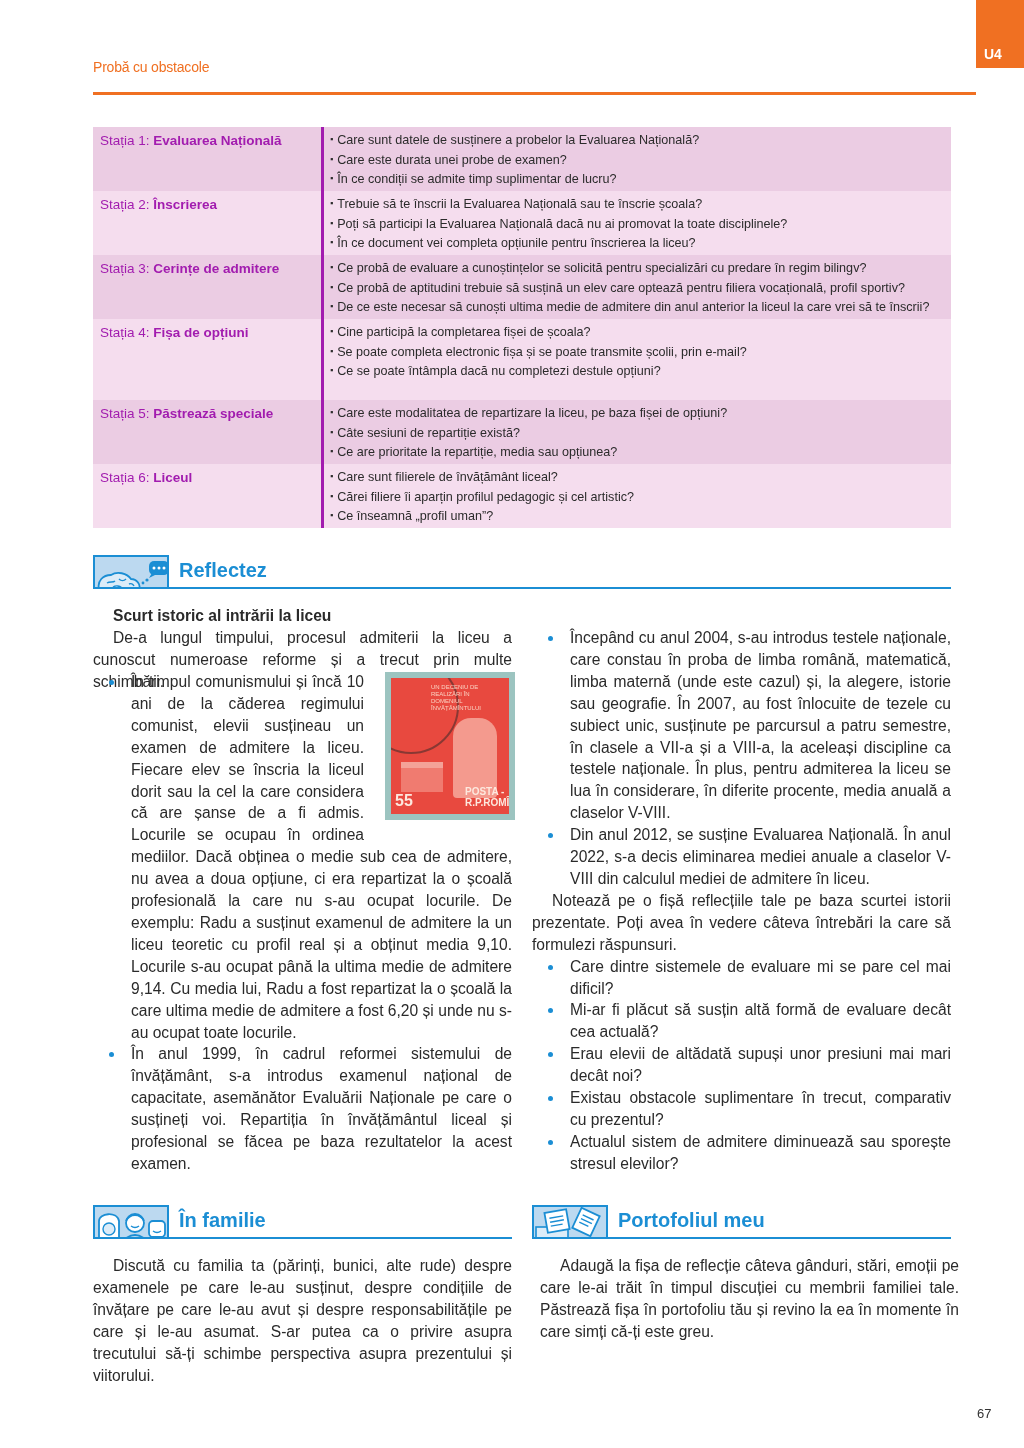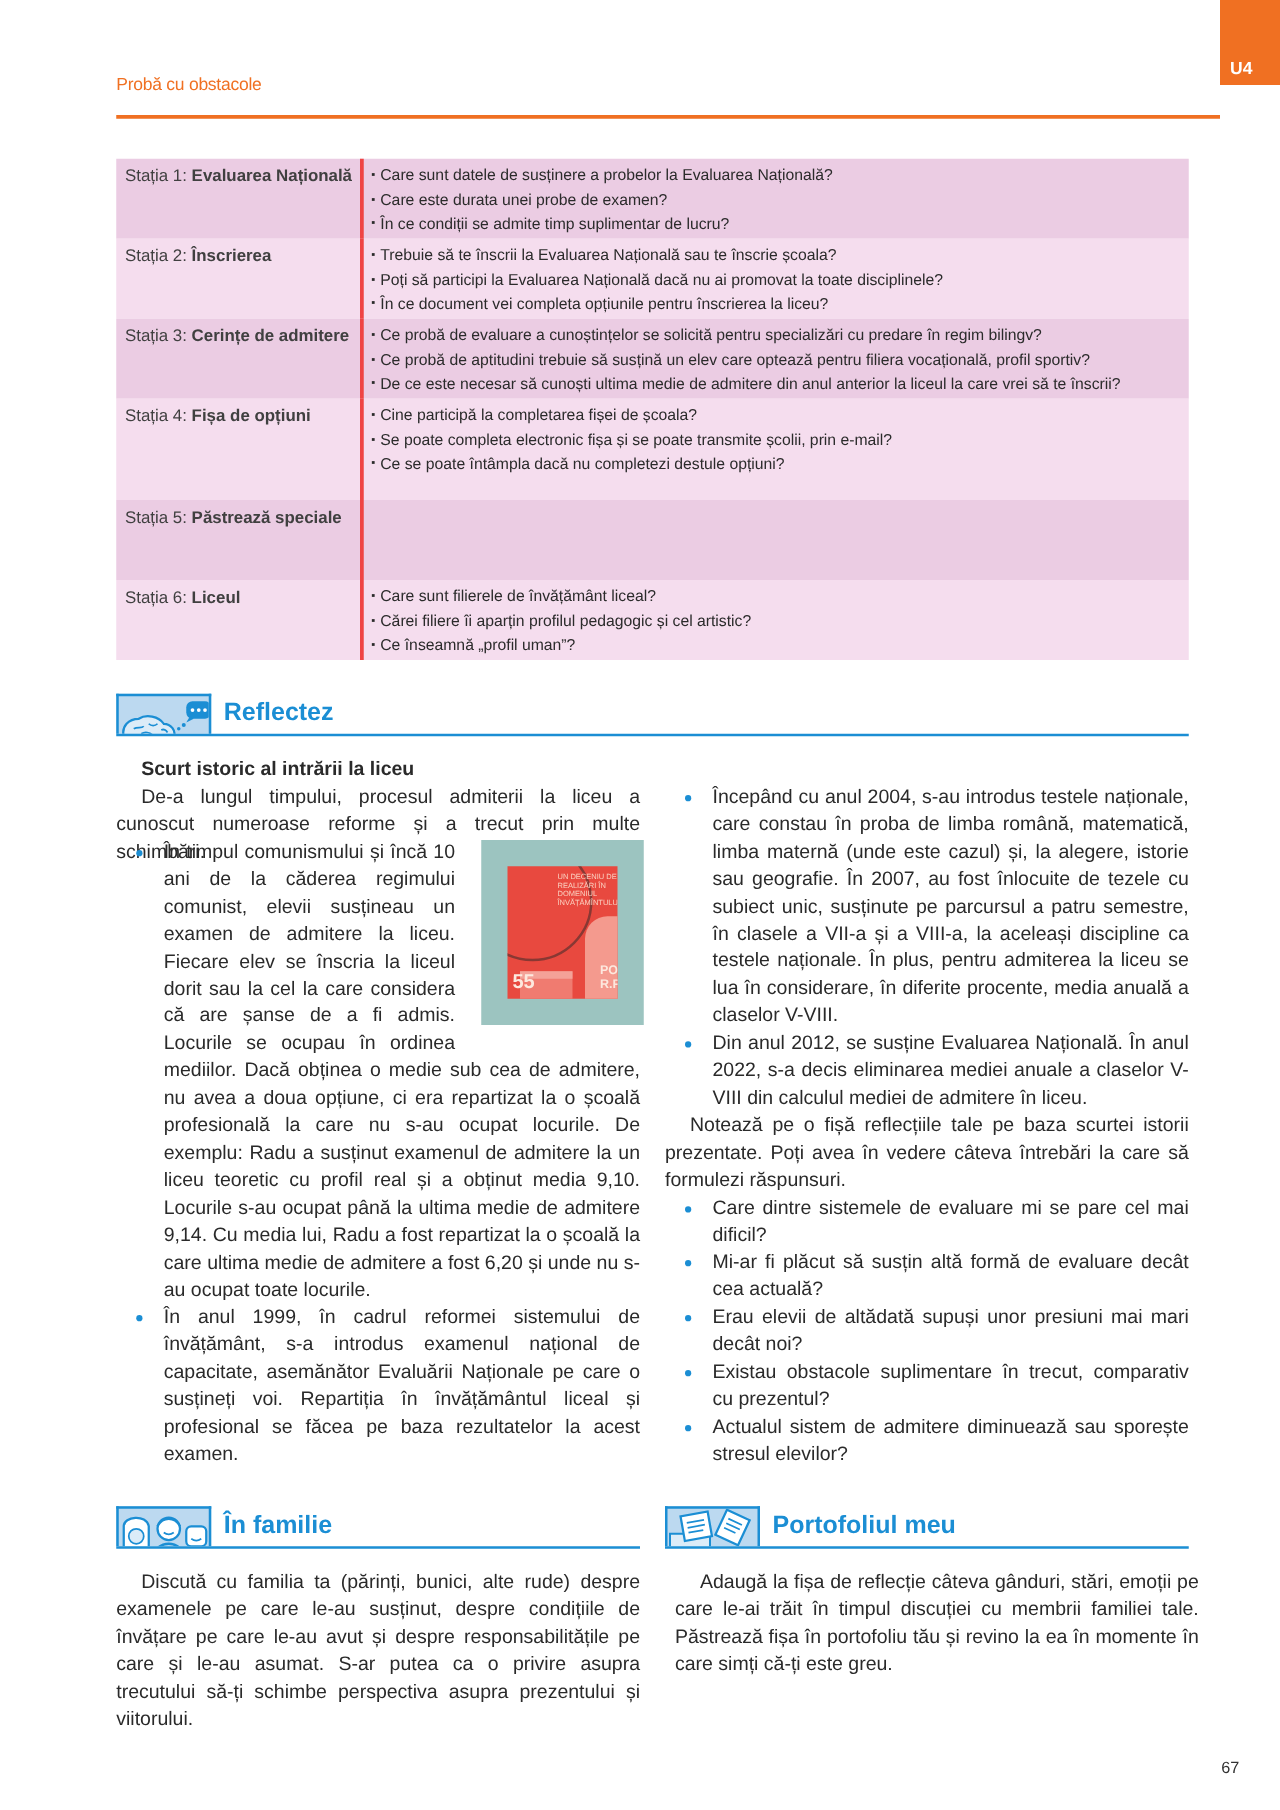--- a/index.html
+++ b/index.html
@@ -10,39 +10,39 @@
   .unit-tab { position: absolute; left: 976px; top: 0; width: 48px; height: 68px; background: #f07022; }
   .unit-tab span { position: absolute; left: 8px; top: 46px; color: #fff; font-weight: bold; font-size: 14px; font-family: "Liberation Sans", sans-serif; }
   .chapter-title { position: absolute; left: 93px; top: 59px; color: #f07022; font-weight: normal; font-size: 14px; letter-spacing: -0.2px; }
   .header-rule { position: absolute; left: 93px; top: 92px; width: 883px; height: 3px; background: #f07022; }
 
   
   .stations { position: absolute; left: 93px; top: 127px; width: 858px; }
   .st-row { display: flex; }
   .st-row.dark { background: #ebcce3; }
   .st-row.light { background: #f5ddee; }
-  .st-label { width: 198px; padding: 4px 0 0 7px; font-size: 13.5px; line-height: 19px; color: #404040; border-right: 3px solid #ef4444; }
+  .st-label { width: 231px; padding: 4px 0 0 7px; font-size: 13.5px; line-height: 19px; color: #a21caf; border-right: 3px solid #a21caf; }
   .st-label b { font-weight: bold; }
   .st-q { flex: 1; padding: 3px 0 5px 6px; font-size: 12.6px; line-height: 18.6px; color: #2b2b2b; }
   .st-q div::before { content: "\25AA"; font-size: 9px; margin-right: 4px; vertical-align: 2px; }
 
   
   .sec-head { position: absolute; height: 36px; }
   .sec-head .ico { position: absolute; left: 0; top: 0; width: 76px; height: 32px; background: #bcd9f0; border: 2px solid #1b8ed4; border-bottom: none; overflow: hidden; }
   .sec-head .title { position: absolute; left: 86px; top: 4px; color: #1b8ed4; font-size: 20px; font-weight: bold; }
   .sec-head .rule { position: absolute; left: 0; top: 32px; height: 2px; background: #1b8ed4; }
 
   
   .txt { position: absolute; font-size: 15.6px; line-height: 21.9px; color: #2a2a2a; text-align: justify; }
   .txt p { text-indent: 20px; }
   .txt .sub { font-weight: bold; padding-left: 20px; text-indent: 0; }
   .bl { position: relative; padding-left: 38px; }
   .bl::before { content: ""; position: absolute; left: 16px; top: 9px; width: 5px; height: 5px; border-radius: 50%; background: #1b8ed4; }
 
-  .stamp { position: absolute; left: 385px; top: 672px; width: 130px; height: 148px; background: #9cc4c0; padding: 21px; }
+  .stamp { position: absolute; left: 385px; top: 672px; width: 130px; height: 148px; background: #9cc4c0; padding: 6px; }
   .stamp-inner { width: 100%; height: 100%; background: #e8493f; position: relative; overflow: hidden; }
   .stamp-inner .top { position: absolute; left: 40px; top: 6px; font-size: 6px; color: #fbd0c0; width: 70px; line-height: 7px; }
   .stamp-inner .val { position: absolute; left: 4px; bottom: 4px; color: #fde8de; font-weight: bold; font-size: 16px; }
   .stamp-inner .country { position: absolute; left: 30px; bottom: 6px; color: #fde8de; font-weight: bold; font-size: 10px; margin-left: 44px; }
   .stamp-inner .school { position: absolute; left: 10px; top: 84px; width: 42px; height: 30px; background: #f07b70; border-top: 6px solid #f4a298; }
   .stamp-inner .boy { position: absolute; left: 62px; top: 40px; width: 44px; height: 80px; background: #f49a8e; border-radius: 18px 18px 4px 4px; }
   .stamp-inner .postmark { position: absolute; left: -28px; top: -20px; width: 96px; height: 96px; border: 2px solid #3a2a2a; border-radius: 50%; opacity: .55; }
 
   .page-num { position: absolute; left: 977px; top: 1406px; font-size: 13px; color: #333; }
 </style>
@@ -83,20 +83,25 @@
   <div class="st-row light" style="height:81px">
     <div class="st-label"><span>Stația 4: </span><b>Fișa de opțiuni</b></div>
     <div class="st-q">
       <div>Cine participă la completarea fișei de școala?</div>
       <div>Se poate completa electronic fișa și se poate transmite școlii, prin e-mail?</div>
       <div>Ce se poate întâmpla dacă nu completezi destule opțiuni?</div>
     </div>
   </div>
   <div class="st-row dark" style="height:64px">
     <div class="st-label"><span>Stația 5: </span><b>Păstrează speciale</b></div>
+    <div class="st-q">
+      <div>Care este modalitatea de repartizare la liceu, pe baza fișei de opțiuni?</div>
+      <div>Câte sesiuni de repartiție există?</div>
+      <div>Ce are prioritate la repartiție, media sau opțiunea?</div>
+    </div>
   </div>
   <div class="st-row light" style="height:64px">
     <div class="st-label"><span>Stația 6: </span><b>Liceul</b></div>
     <div class="st-q">
       <div>Care sunt filierele de învățământ liceal?</div>
       <div>Cărei filiere îi aparțin profilul pedagogic și cel artistic?</div>
       <div>Ce înseamnă „profil uman”?</div>
     </div>
   </div>
 </div>

